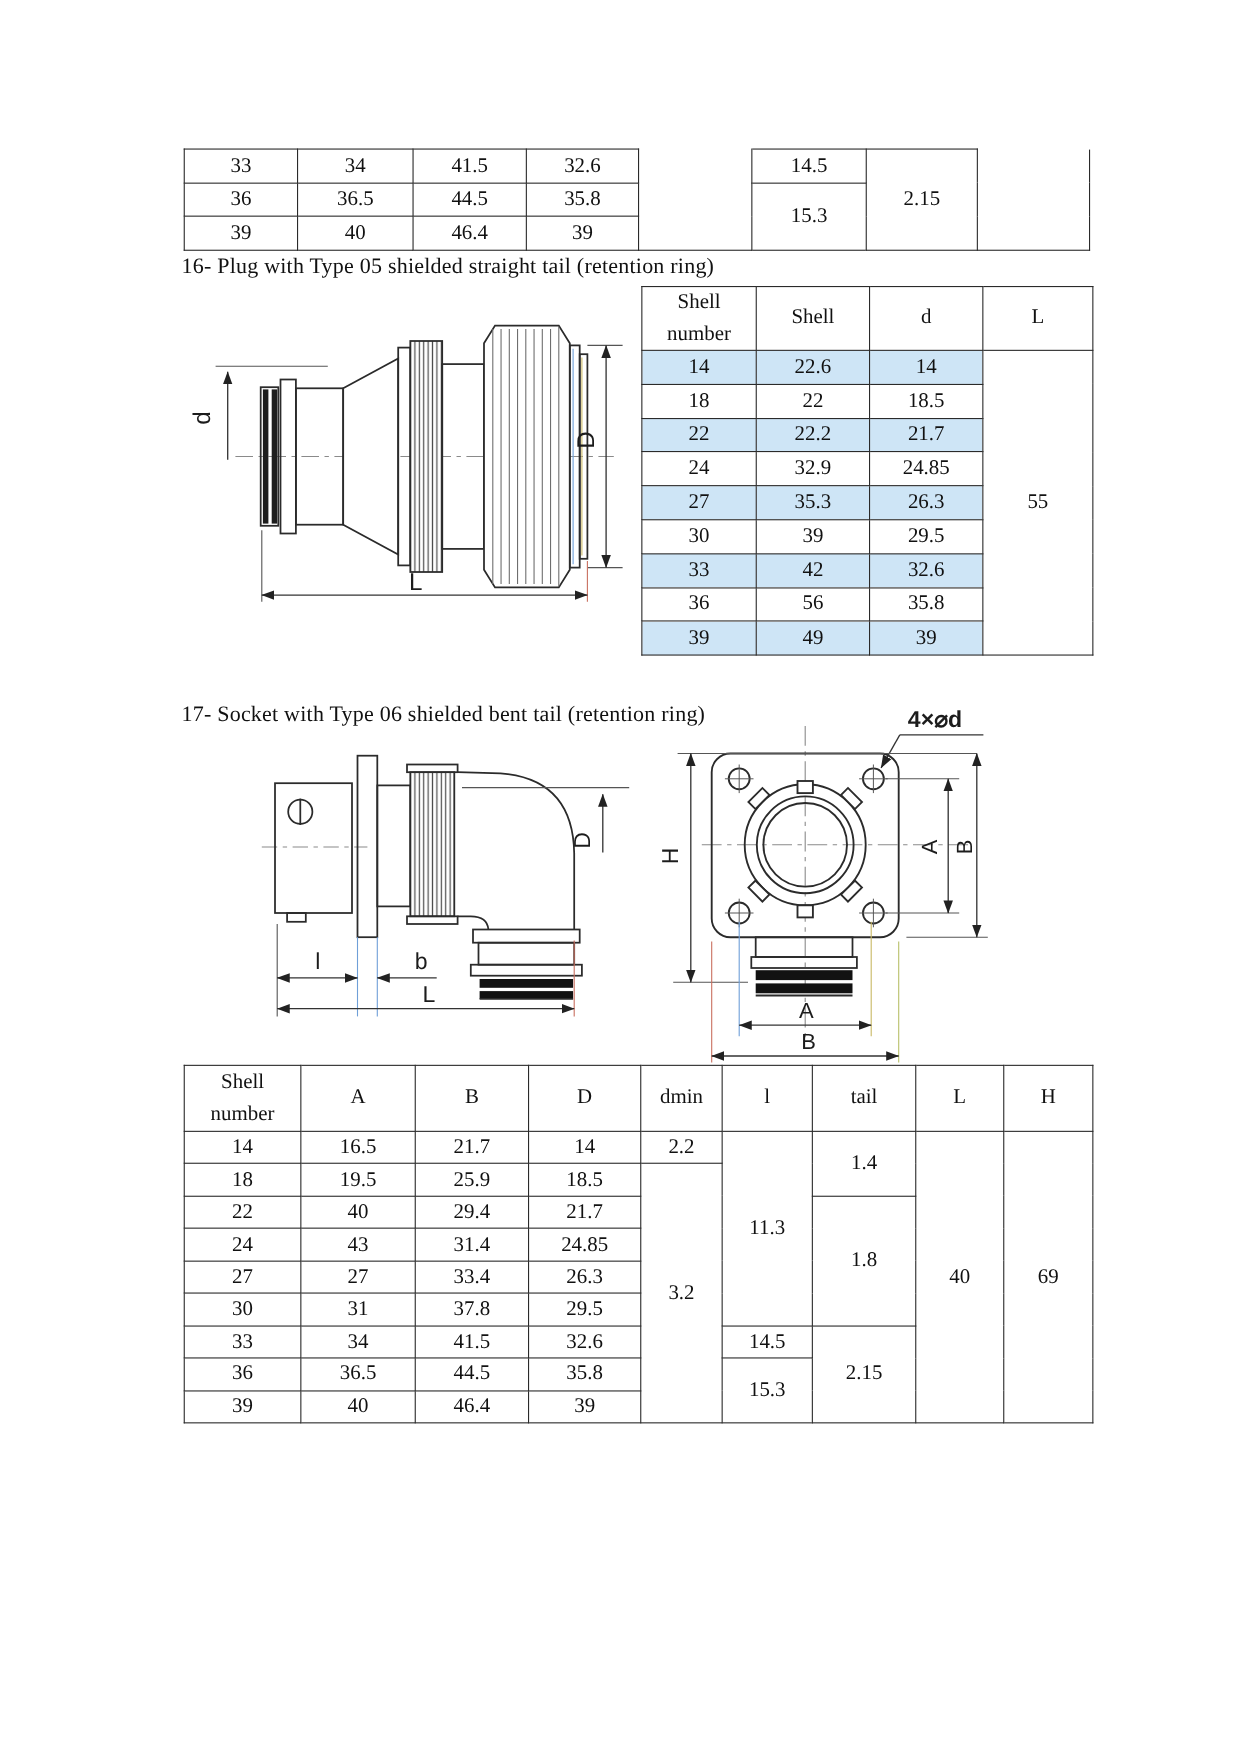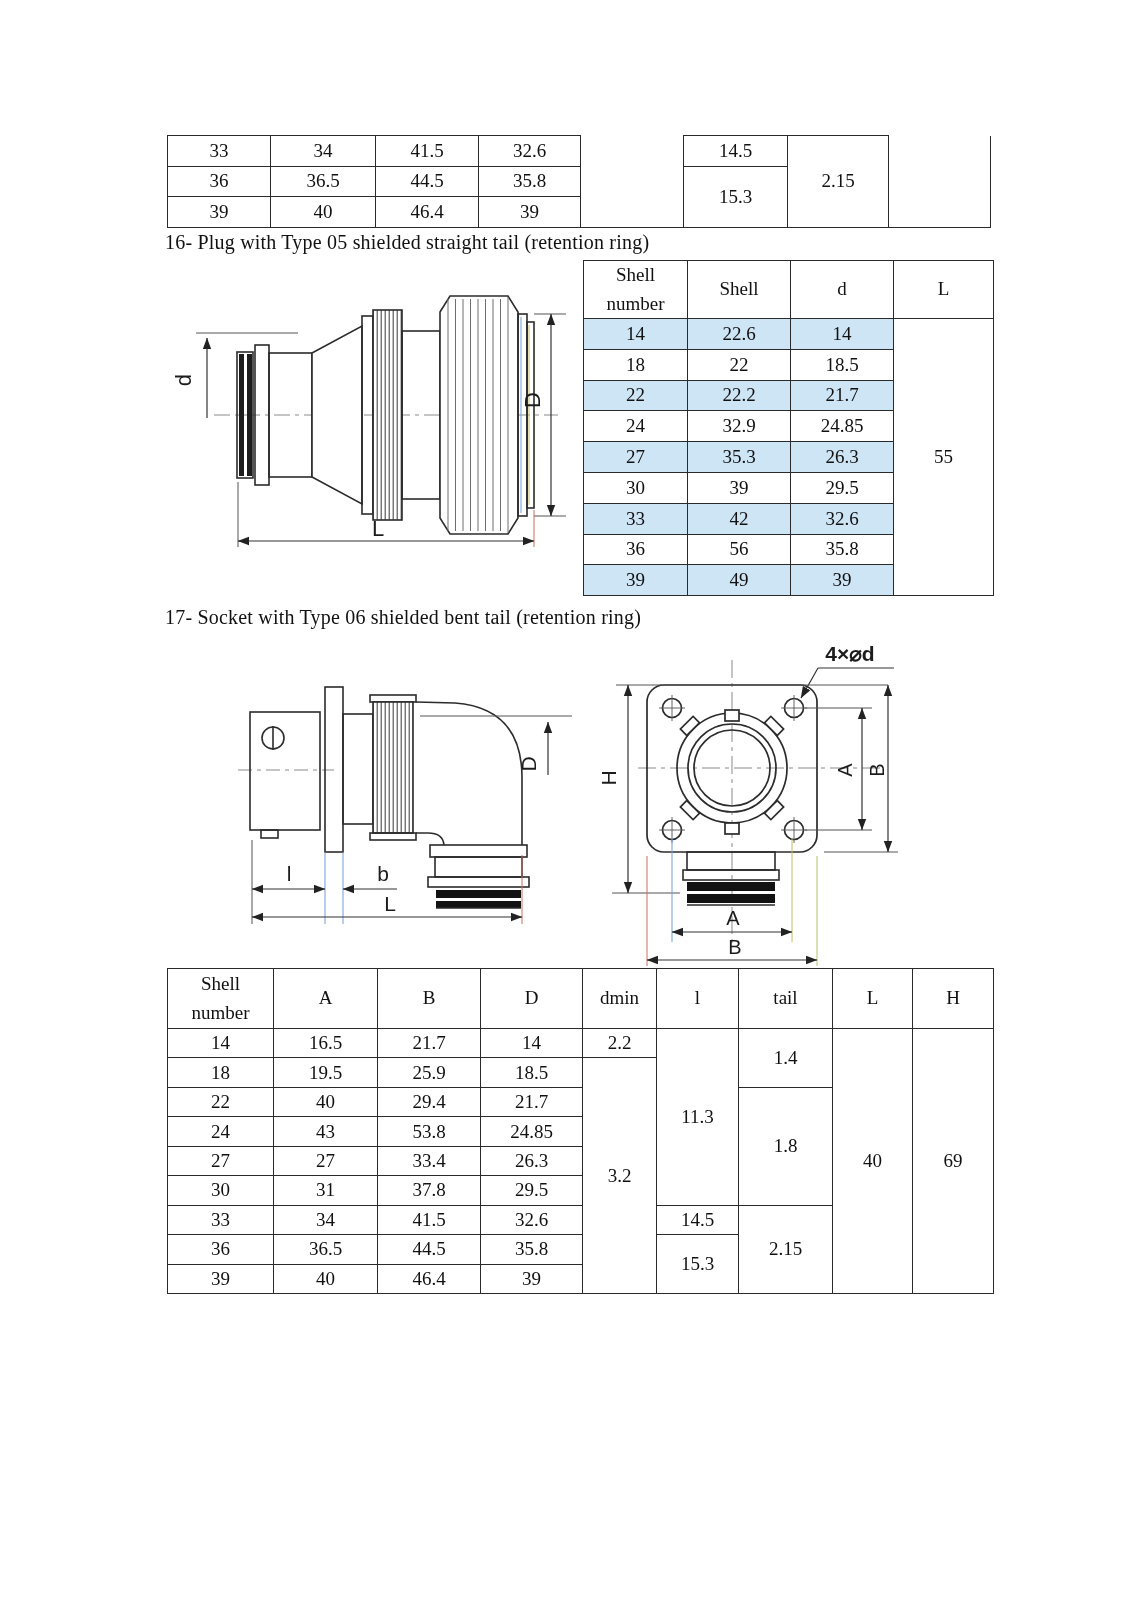--- a/index.html
+++ b/index.html
@@ -176,21 +176,21 @@
         </tr>
         <tr>
           <td>39</td>
           <td>49</td>
           <td>39</td>
         </tr>
       </tbody>
     </table>
   </div>
 
-<div class="abs title" style="left:165px;top:606px">17- Socket with Type 06 shielded bent tail (retention ring)</div>
+<div class="abs title" style="left:165px;top:638px">17- Socket with Type 06 shielded bent tail (retention ring)</div>
 
 <svg class="abs" style="left:225px;top:640px" width="392" height="302" viewBox="225 640 392 302">
   <defs>
     <marker id="m17a" viewBox="0 0 10 10" refX="9.5" refY="5" markerWidth="10" markerHeight="10" orient="auto-start-reverse">
       <path d="M0,1.4 L9.8,5 L0,8.6 z" fill="#222"></path>
     </marker>
     <pattern id="kn17" width="4" height="8" patternUnits="userSpaceOnUse">
       <rect width="4" height="8" fill="#fff"></rect>
       <line x1="1.2" y1="0" x2="1.2" y2="8" stroke="#4a4a4a" stroke-width="1.1"></line>
     </pattern>
@@ -361,21 +361,21 @@
         <tr>
           <td>22</td>
           <td>40</td>
           <td>29.4</td>
           <td>21.7</td>
           <td rowspan="4">1.8</td>
         </tr>
         <tr>
           <td>24</td>
           <td>43</td>
-          <td>53.8</td>
+          <td>31.4</td>
           <td>24.85</td>
         </tr>
         <tr>
           <td>27</td>
           <td>27</td>
           <td>33.4</td>
           <td>26.3</td>
         </tr>
         <tr>
           <td>30</td>

